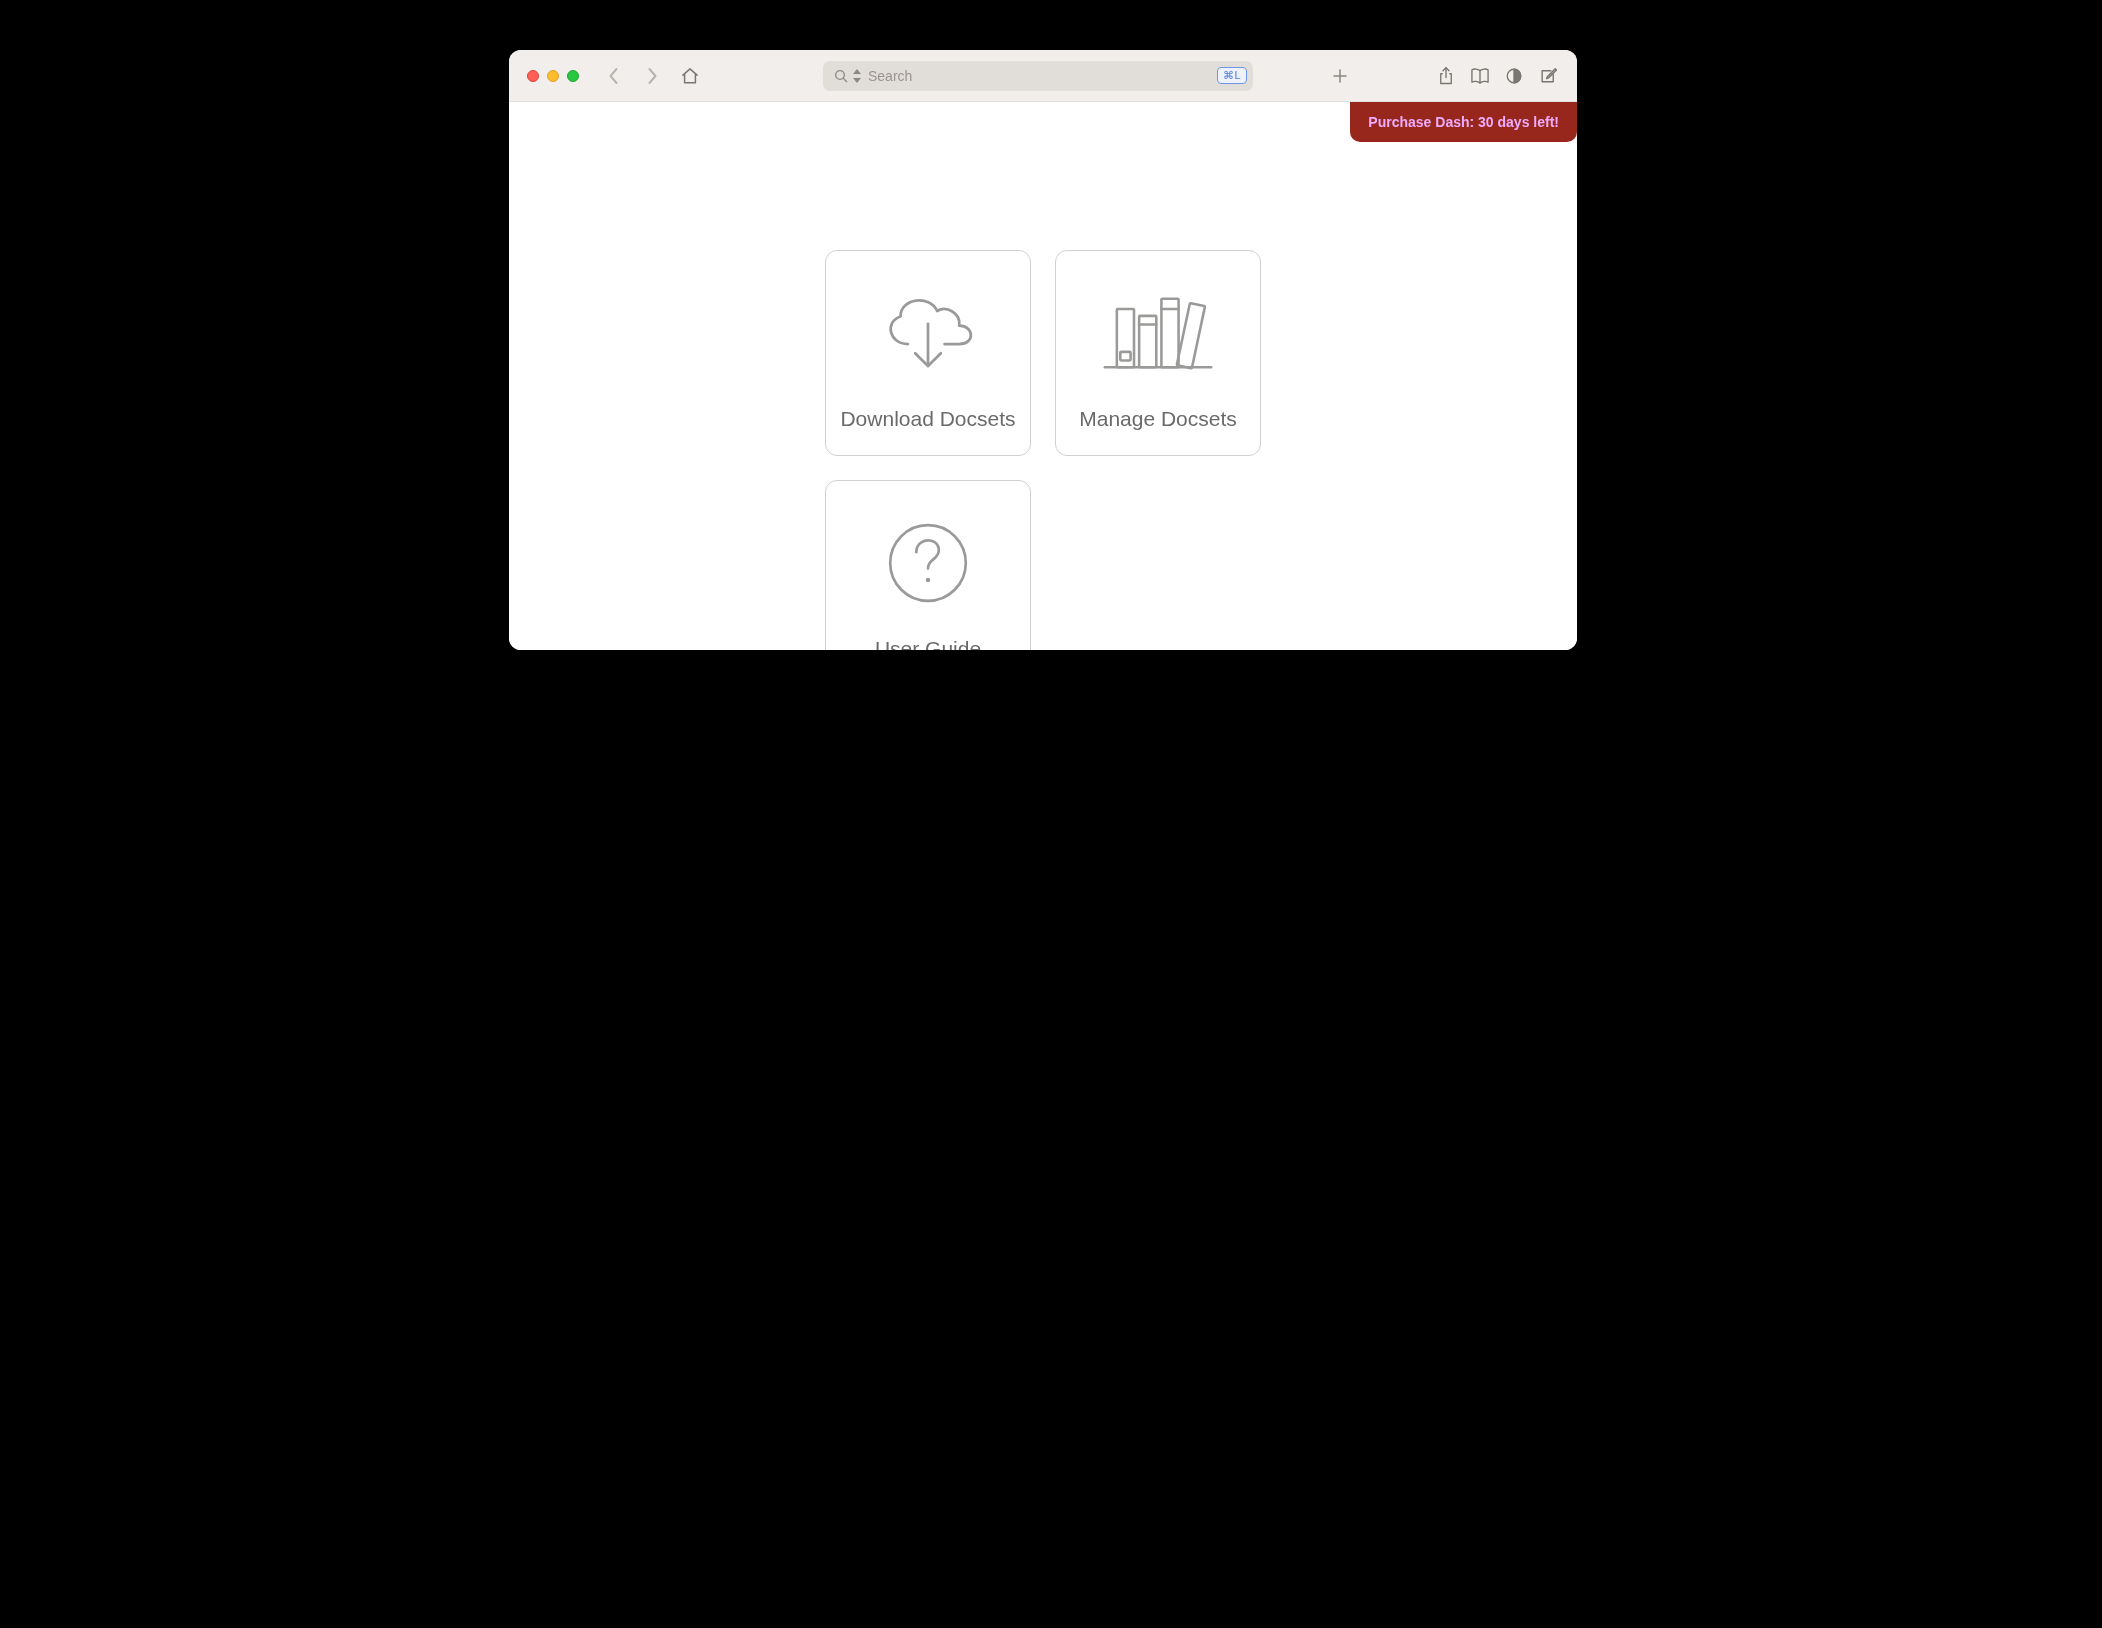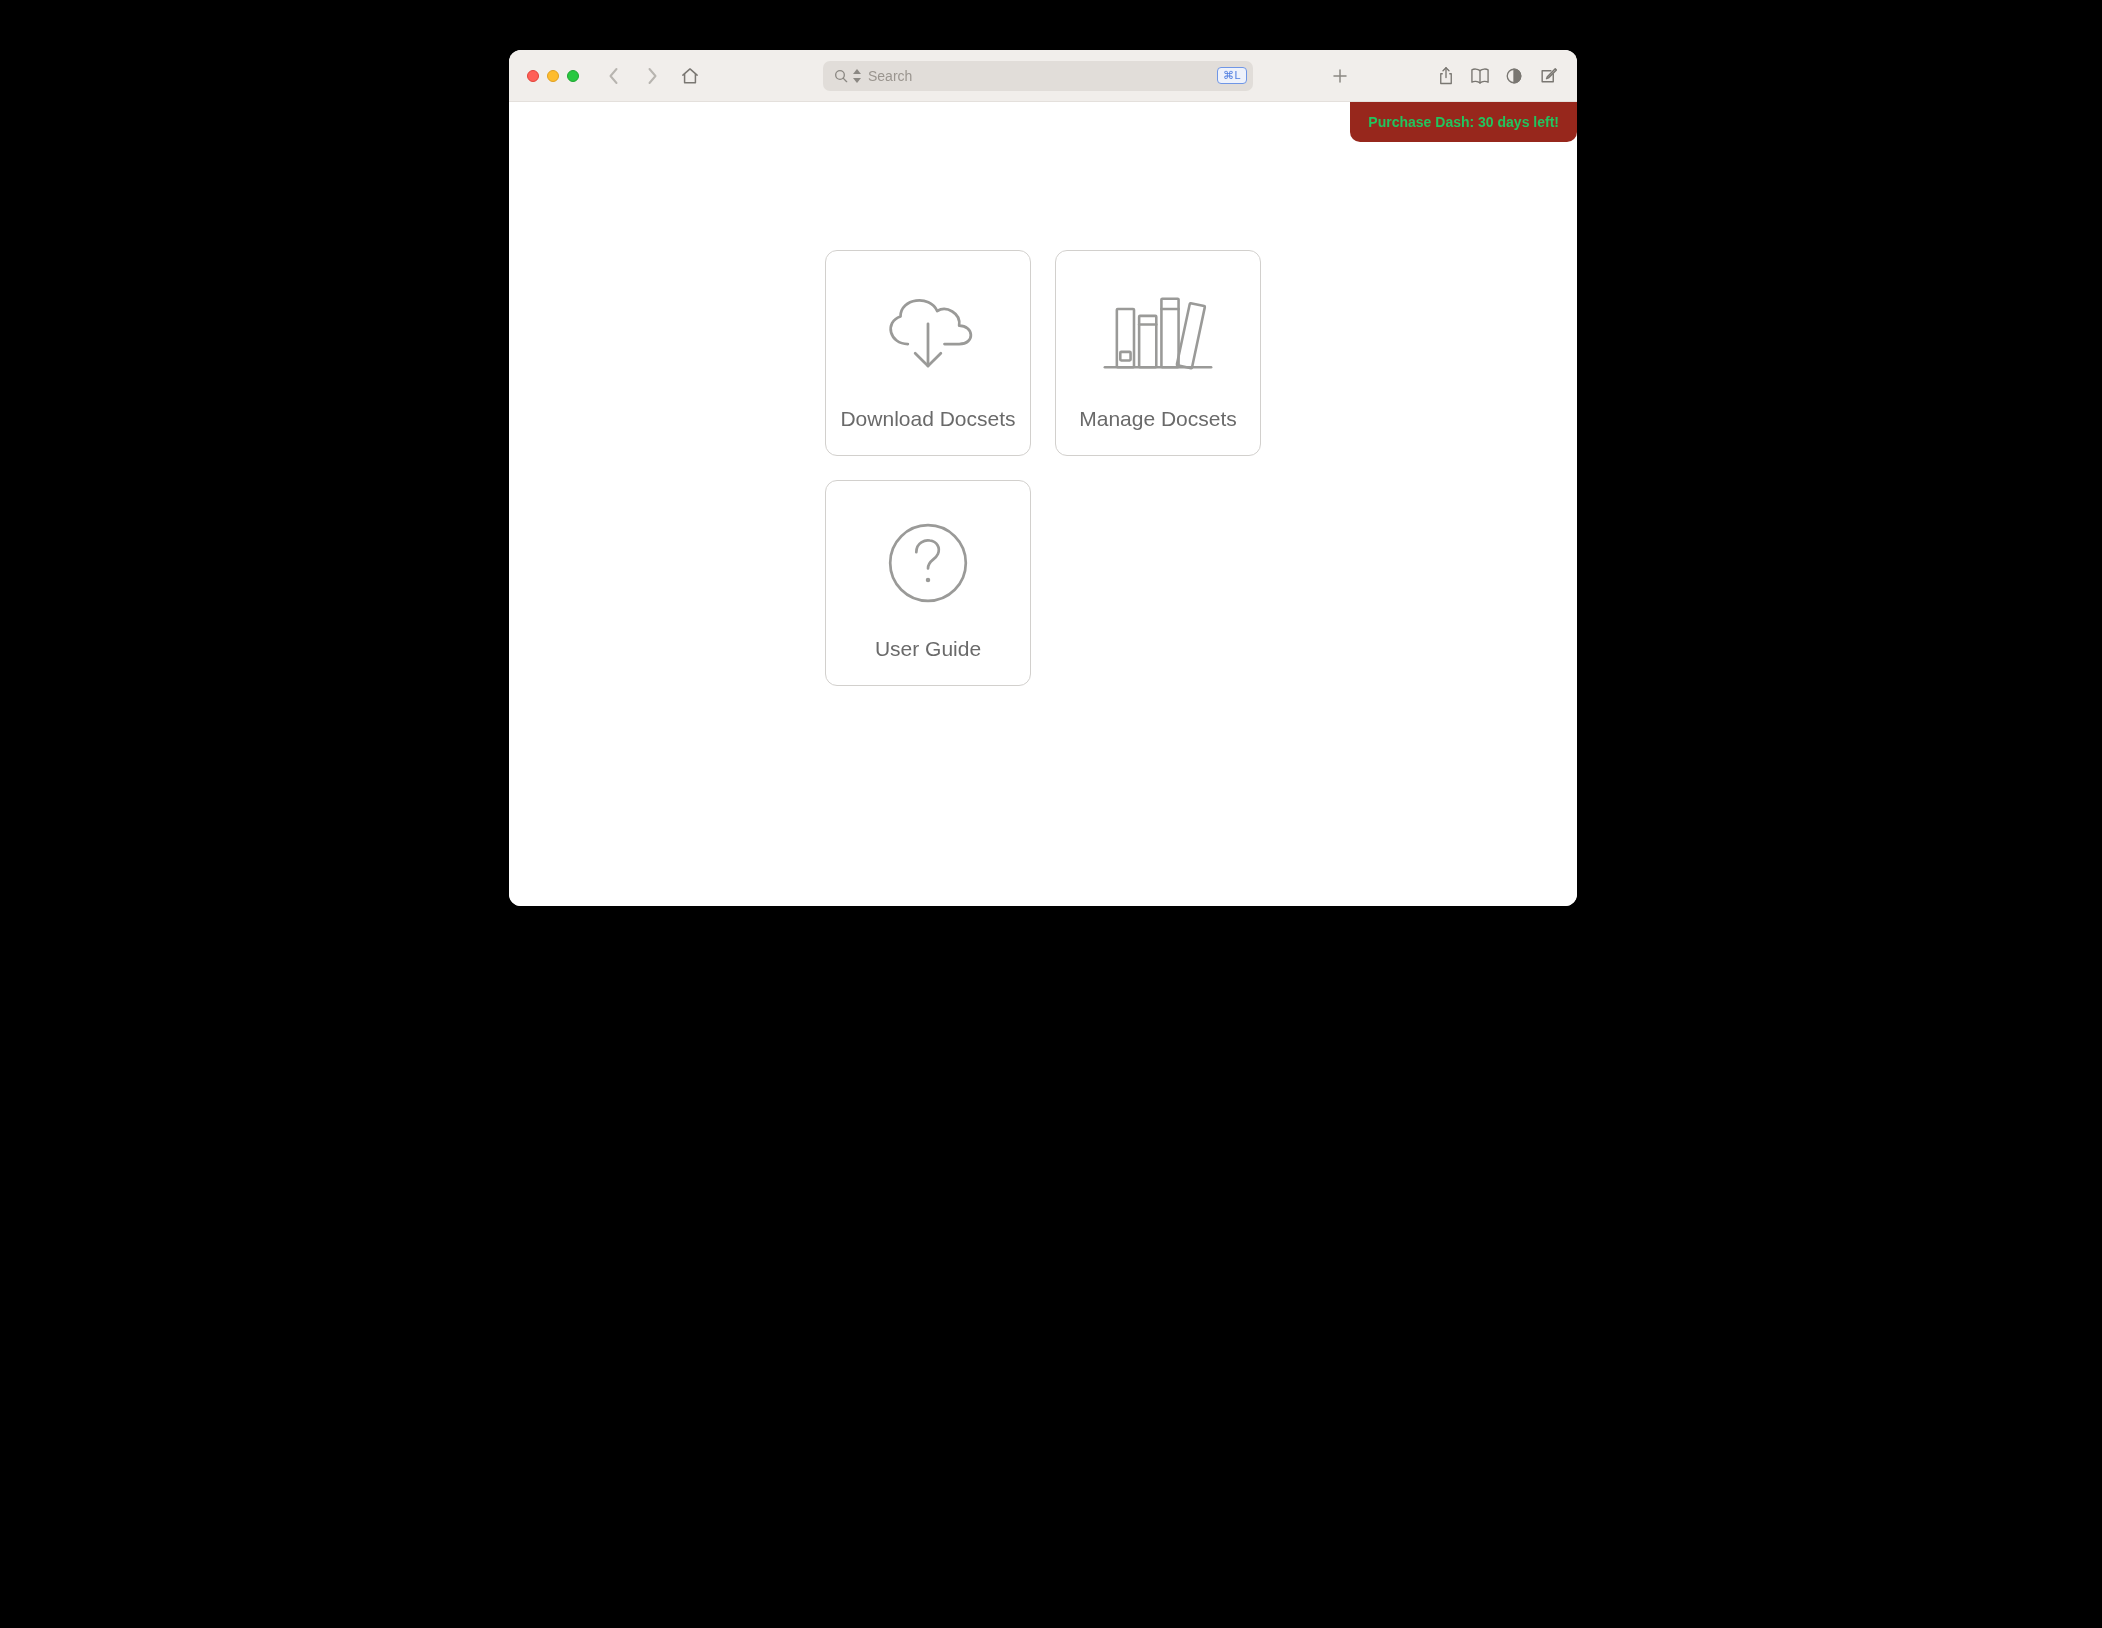--- a/index.html
+++ b/index.html
@@ -14,21 +14,21 @@
   }
   .stage {
     width: 1232px;
     height: 954px;
     position: relative;
     padding-top: 50px;
     padding-left: 74px;
   }
   .window {
     width: 1068px;
-    height: 856px;
+    height: 600px;
     background: #ffffff;
     border-radius: 12px;
     box-shadow: 0 30px 60px rgba(0,0,0,.5);
     overflow: hidden;
     position: relative;
     display: flex;
     flex-direction: column;
   }
 
   
@@ -99,21 +99,21 @@
     flex: 1;
     position: relative;
     background: #ffffff;
   }
 
   .banner {
     position: absolute;
     top: 0;
     right: 0;
     background: #97271c;
-    color: #22c55e;
+    color: #f0abfc;
     font-size: 14px;
     font-weight: 600;
     padding: 12px 18px;
     border-bottom-left-radius: 10px;
     border-bottom-right-radius: 10px;
     cursor: default;
   }
 
   .cards {
     position: absolute;

